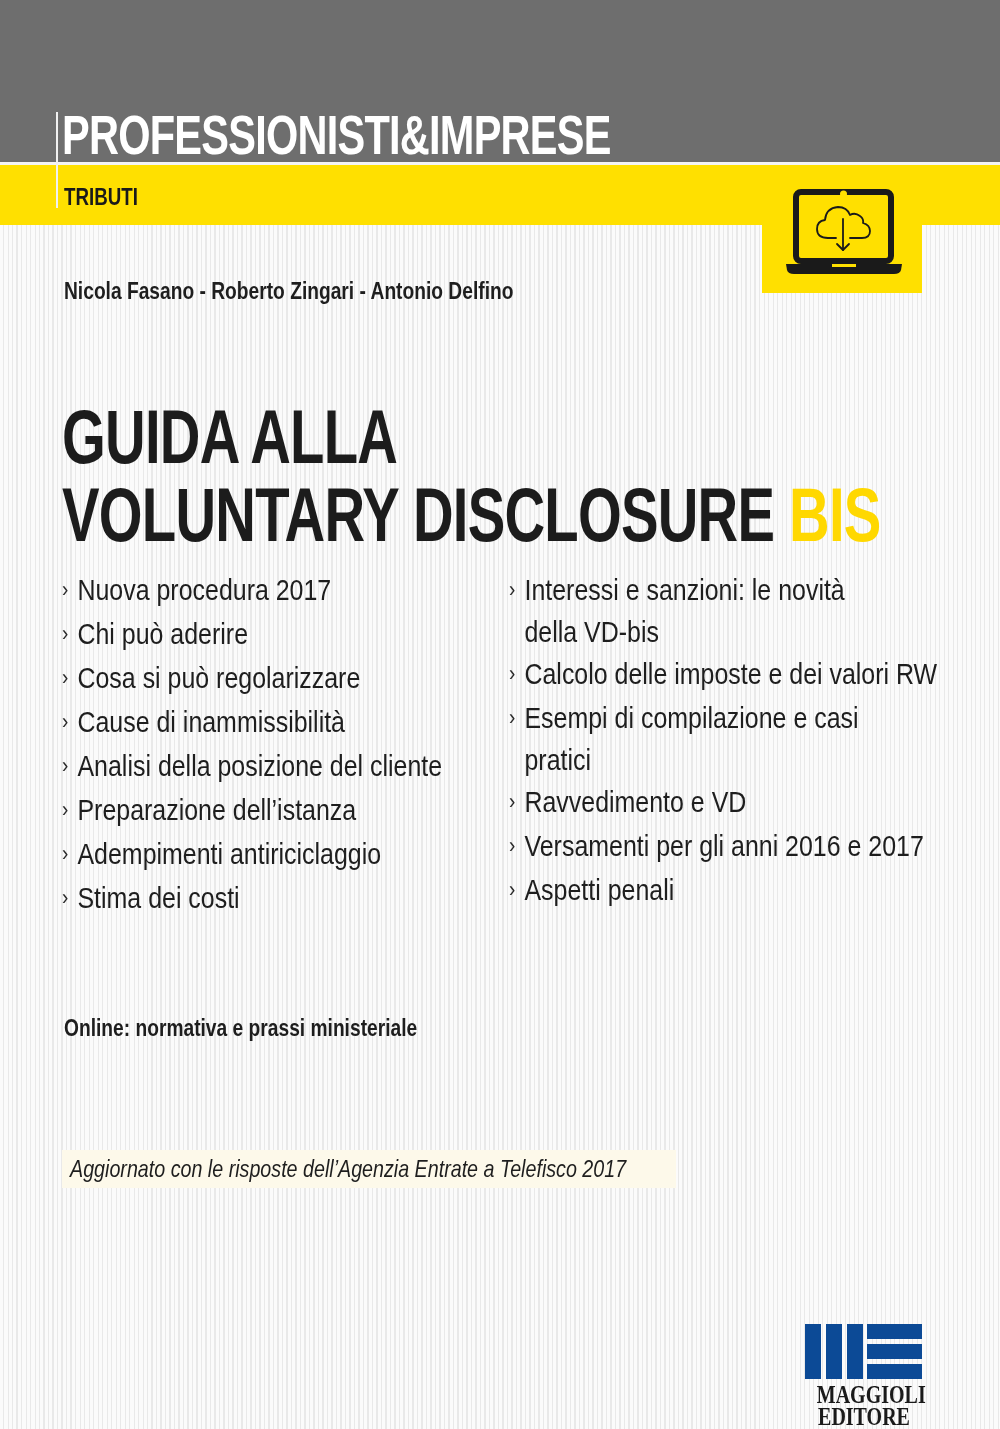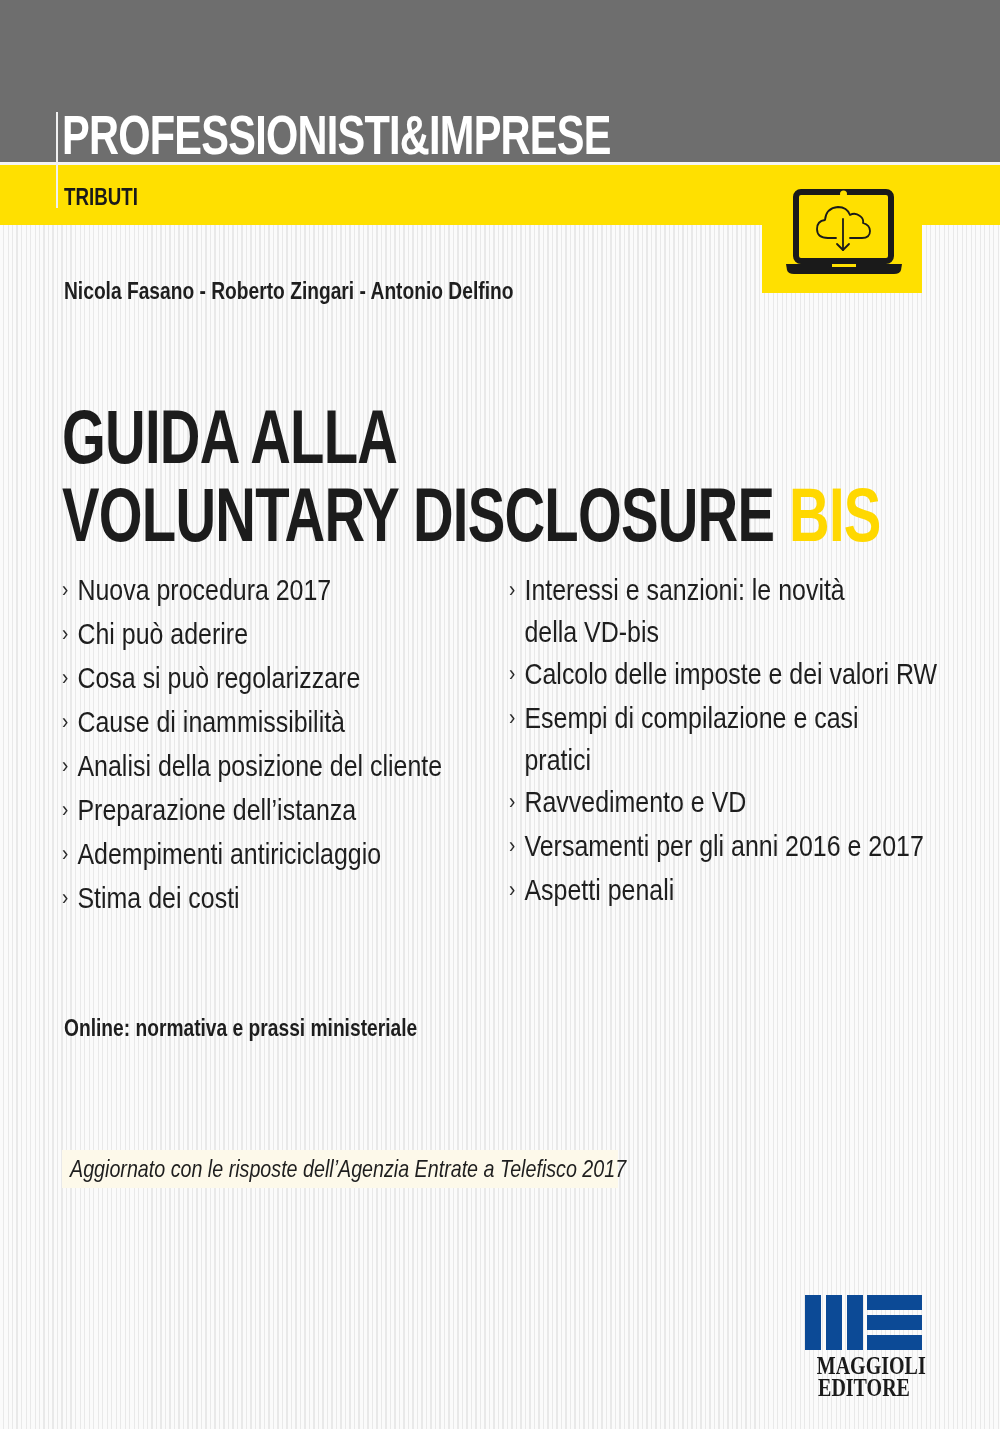--- a/index.html
+++ b/index.html
@@ -67,32 +67,32 @@
   .bullet.two-line .first { display: block; line-height: 44px; }
 
   .online {
     left: 64px; top: 1014px;
     font-weight: bold; font-size: 24px; color: #1e1e1e;
     transform: scaleX(0.8); transform-origin: left top;
     white-space: nowrap; line-height: 28px;
   }
 
   .update-banner {
-    left: 62px; top: 1150px; width: 556px; height: 38px;
+    left: 62px; top: 1150px; width: 614px; height: 38px;
     background: #fdf9ea;
     text-align: center;
   }
   .update-text {
     position: absolute; left: 8px; top: 5px;
     font-style: italic; font-size: 24px; color: #1e1e1e;
     transform: scaleX(0.82); transform-origin: left top;
     white-space: nowrap; line-height: 28px;
   }
 
-  .logo { left: 805px; top: 1295px; width: 118px; height: 105px; }
+  .logo { left: 805px; top: 1324px; width: 118px; height: 105px; }
   .logo .vbar { position: absolute; top: 0; width: 16px; height: 55px; background: #0c4a96; }
   .logo .hbar { position: absolute; left: 62px; width: 55px; height: 15px; background: #0c4a96; }
   .logo-text {
     position: absolute; left: 0; width: 118px; text-align: center;
     font-family: "Liberation Serif", serif; font-weight: bold; color: #1a1a1a;
     font-size: 25px; line-height: 22px;
     transform: scaleX(0.8); transform-origin: center top;
     white-space: nowrap;
   }
 </style>

